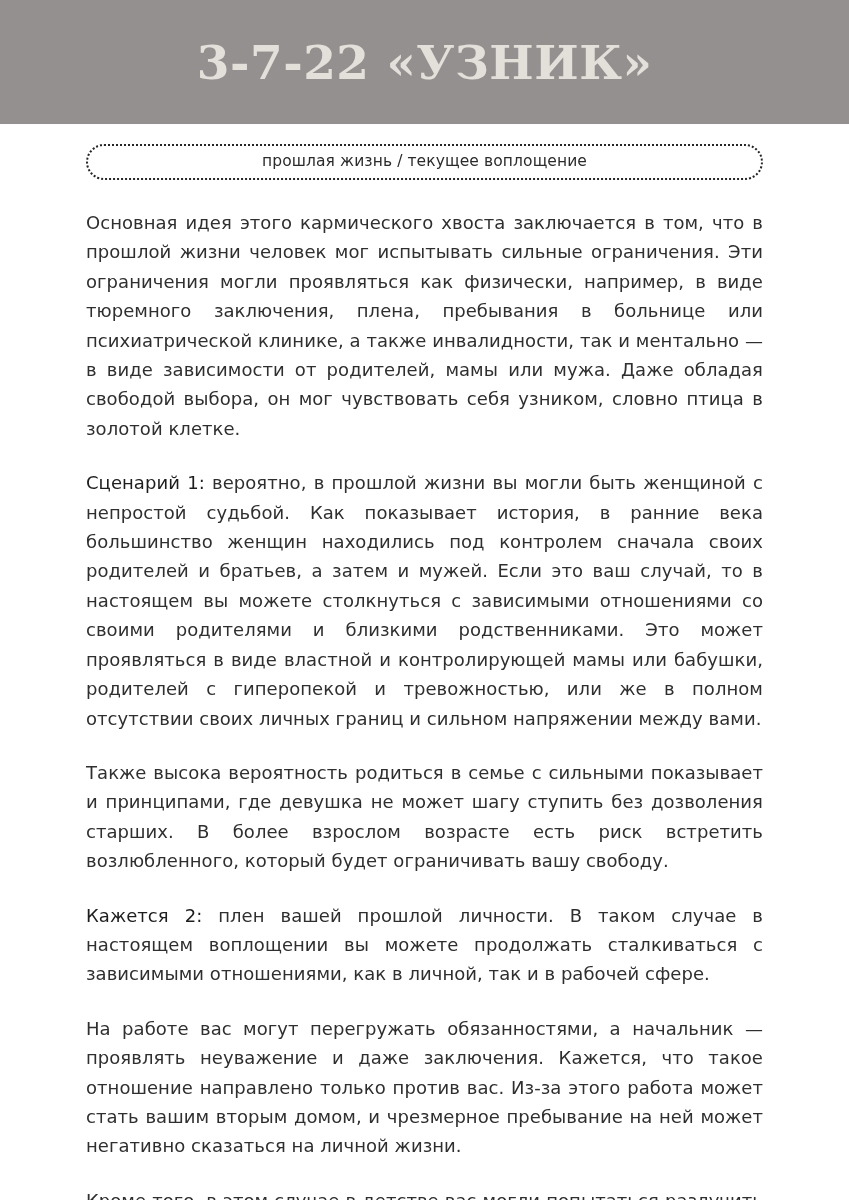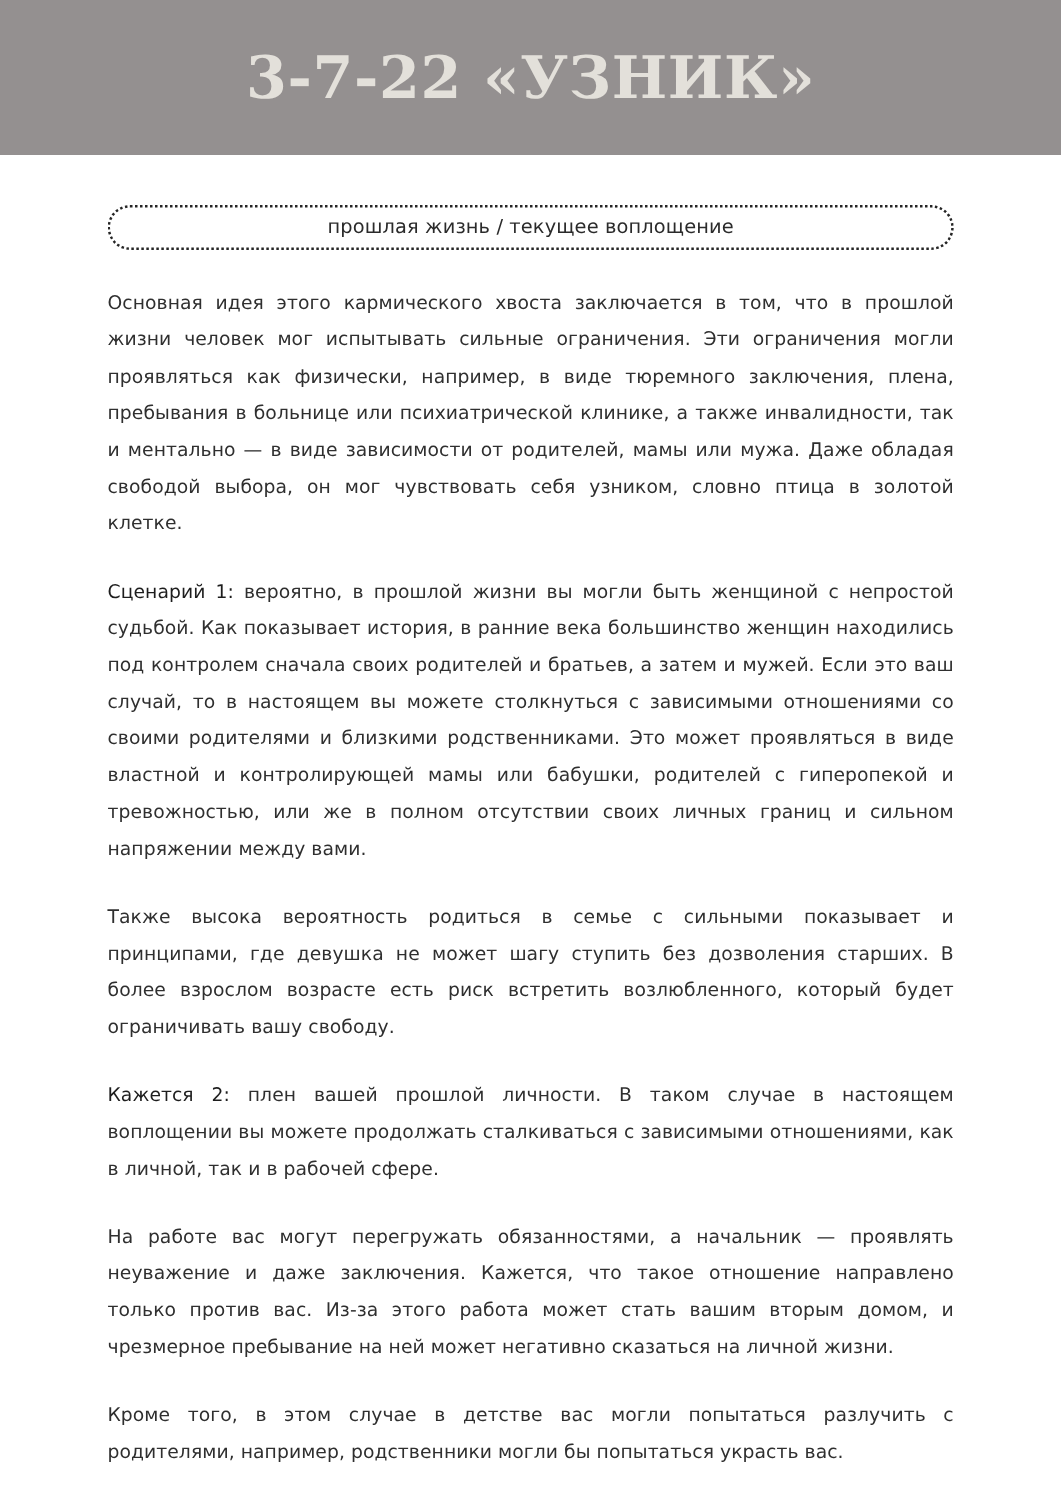--- a/index.html
+++ b/index.html
@@ -48,21 +48,21 @@
 
   
   .content {
     padding: 0 86px 0 86px;
     box-sizing: border-box;
     width: 849px;
   }
 
   
   .pill-wrap {
-    padding-top: 40px;
+    padding-top: 20px;
   }
   .pill {
     border: 2px dotted #252525;
     border-radius: 100px;
     height: 36px;
     display: flex;
     align-items: center;
     justify-content: center;
     box-sizing: border-box;
   }
@@ -74,21 +74,21 @@
     line-height: 1;
     white-space: nowrap;
   }
 
   
   .body-copy {
     padding-top: 28px;
   }
   .para {
     font-family: "DejaVu Sans", "Liberation Sans", sans-serif;
-    font-size: 15px;
+    font-size: 18px;
     line-height: 29.4px;
     color: #2f2f2f;
     text-align: justify;
     text-justify: inter-word;
     margin: 0 0 25px 0;
     letter-spacing: 0.05px;
     hyphens: none;
   }
   .para:last-child {
     margin-bottom: 0;

